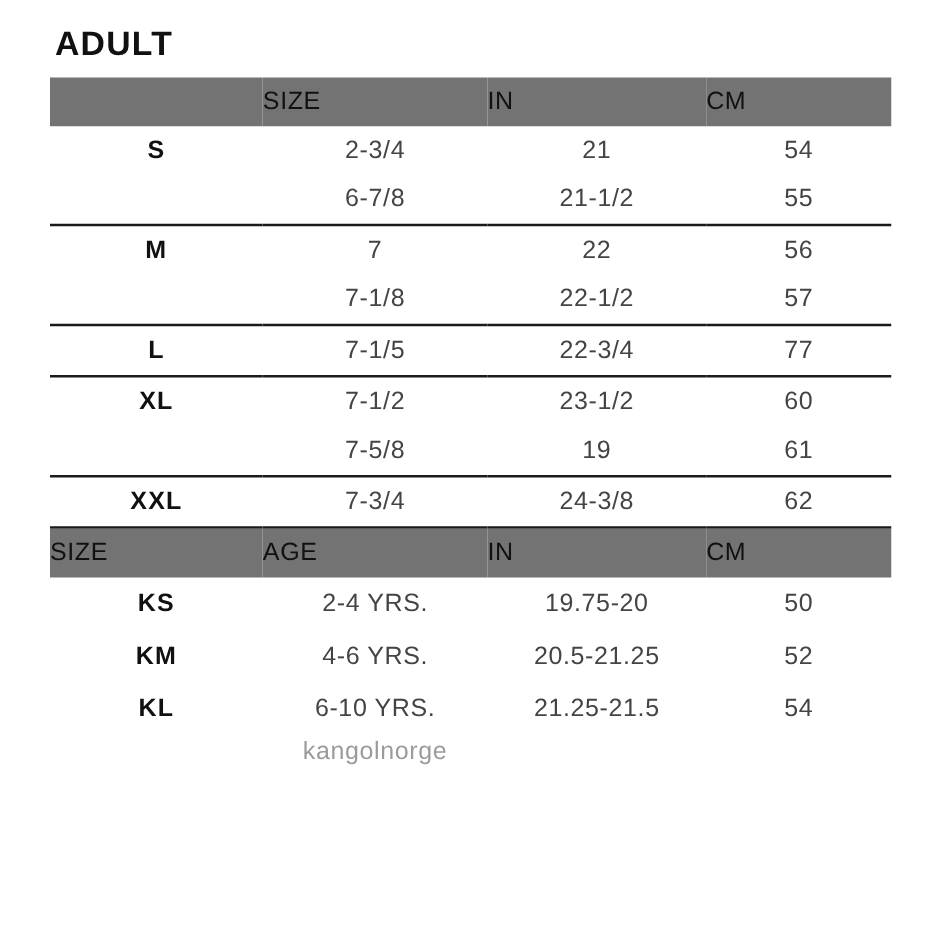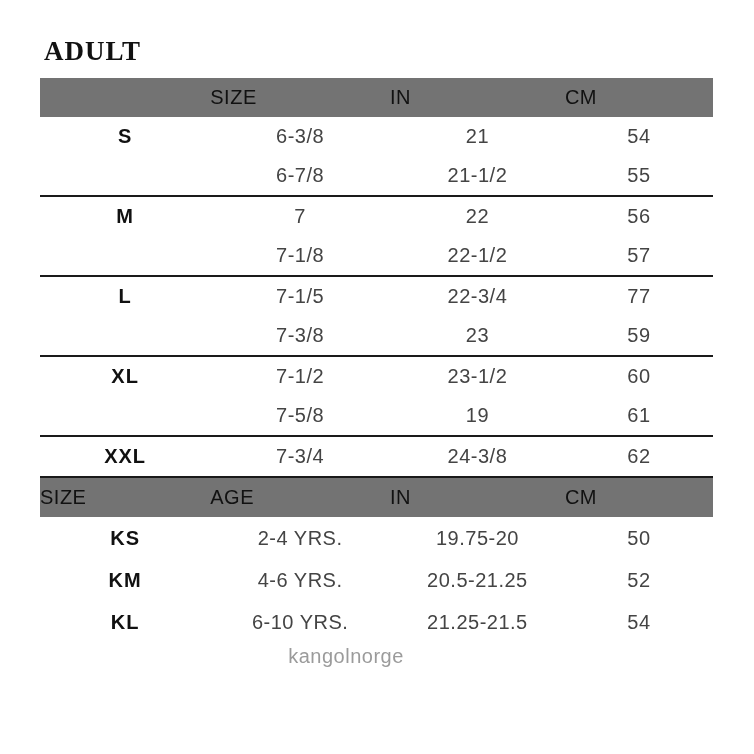--- a/index.html
+++ b/index.html
@@ -18,21 +18,21 @@
   .section-title {
     margin: 0;
     padding: 0;
     margin-left: 44px;
     font-size: 27px;
     line-height: 30px;
     font-weight: 800;
     letter-spacing: 1px;
     color: #111111;
   }
-  .title-adult { padding-top: 36px; margin-bottom: 12px; font-family: Liberation Serif, serif; }
+  .title-adult { padding-top: 20px; margin-bottom: 12px; }
   .title-kids  { padding-top: 9px;  margin-bottom: 14px; }
 
   table.tbl {
     width: 673px;
     margin-left: 40px;
     border-collapse: collapse;
     table-layout: fixed;
   }
   col.c1 { width: 25.3%; }
   col.c2 { width: 26.7%; }
@@ -70,21 +70,20 @@
   table.kids-tbl td { height: 42px; }
 
   .footer {
     margin-top: 2px;
     width: 600px;
     text-align: center;
     font-size: 20px;
     font-weight: 300;
     letter-spacing: 0.5px;
     color: #9b9b9b;
-    padding-left: 46px;
   }
 </style>
 </head>
 <body>
 
 <div class="page">
 
   <h2 class="section-title title-adult">ADULT</h2>
 
   <table class="tbl">
@@ -98,21 +97,21 @@
       <tr>
         <th></th>
         <th>SIZE</th>
         <th>IN</th>
         <th>CM</th>
       </tr>
     </thead>
     <tbody class="group">
       <tr>
         <td class="lbl">S</td>
-        <td>6-3/8</td>
+        <td>2-3/4</td>
         <td>21</td>
         <td>54</td>
       </tr>
       <tr>
         <td class="lbl"></td>
         <td>6-7/8</td>
         <td>21-1/2</td>
         <td>55</td>
       </tr>
     </tbody>
@@ -129,26 +128,20 @@
         <td>22-1/2</td>
         <td>57</td>
       </tr>
     </tbody>
     <tbody class="group">
       <tr>
         <td class="lbl">L</td>
         <td>7-1/5</td>
         <td>22-3/4</td>
         <td>77</td>
-      </tr>
-      <tr>
-        <td class="lbl"></td>
-        <td>7-3/8</td>
-        <td>23</td>
-        <td>59</td>
       </tr>
     </tbody>
     <tbody class="group">
       <tr>
         <td class="lbl">XL</td>
         <td>7-1/2</td>
         <td>23-1/2</td>
         <td>60</td>
       </tr>
       <tr>

